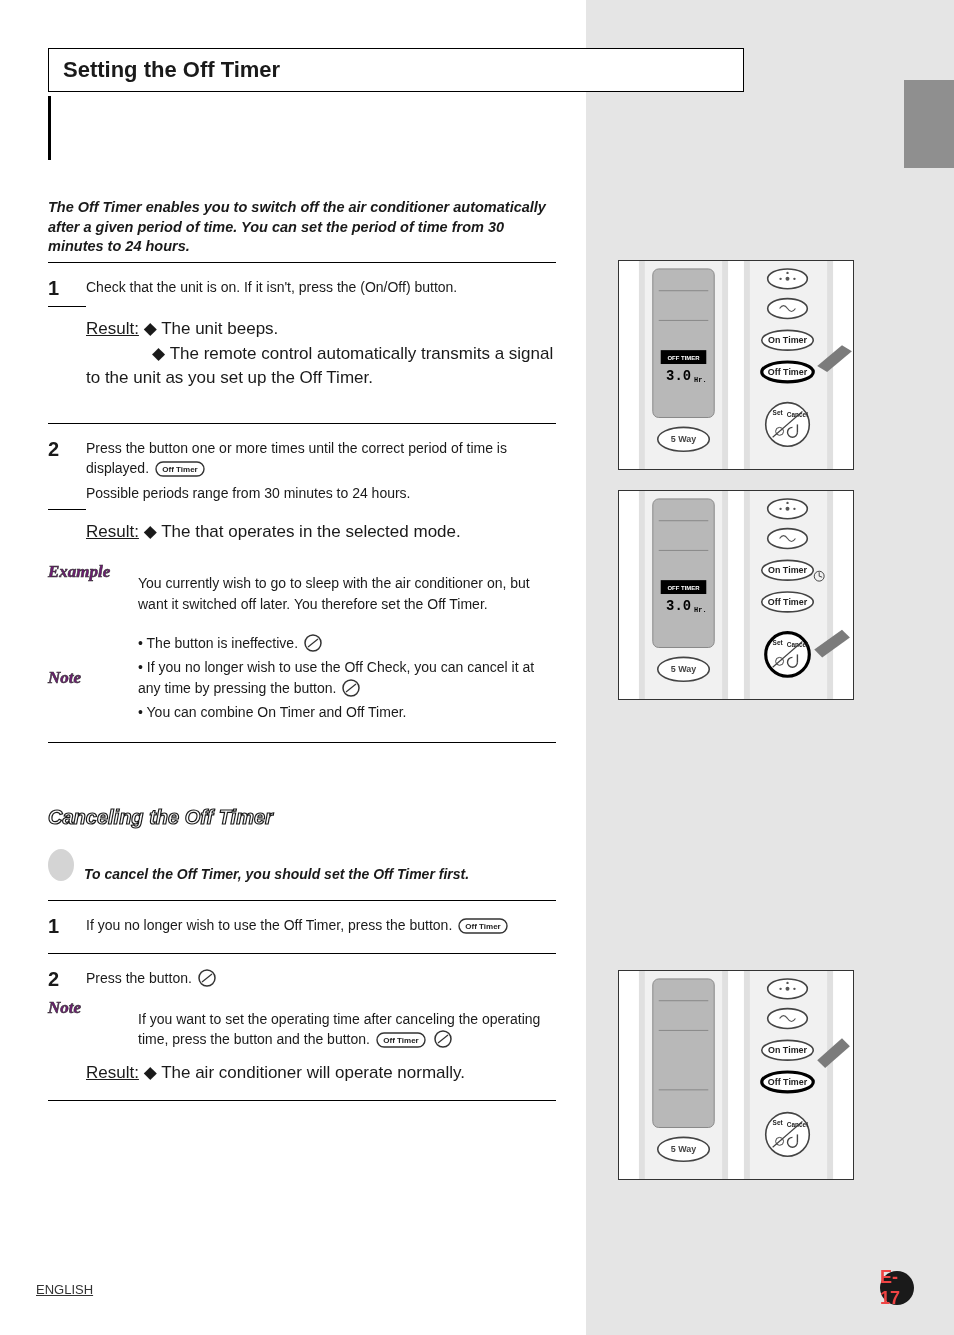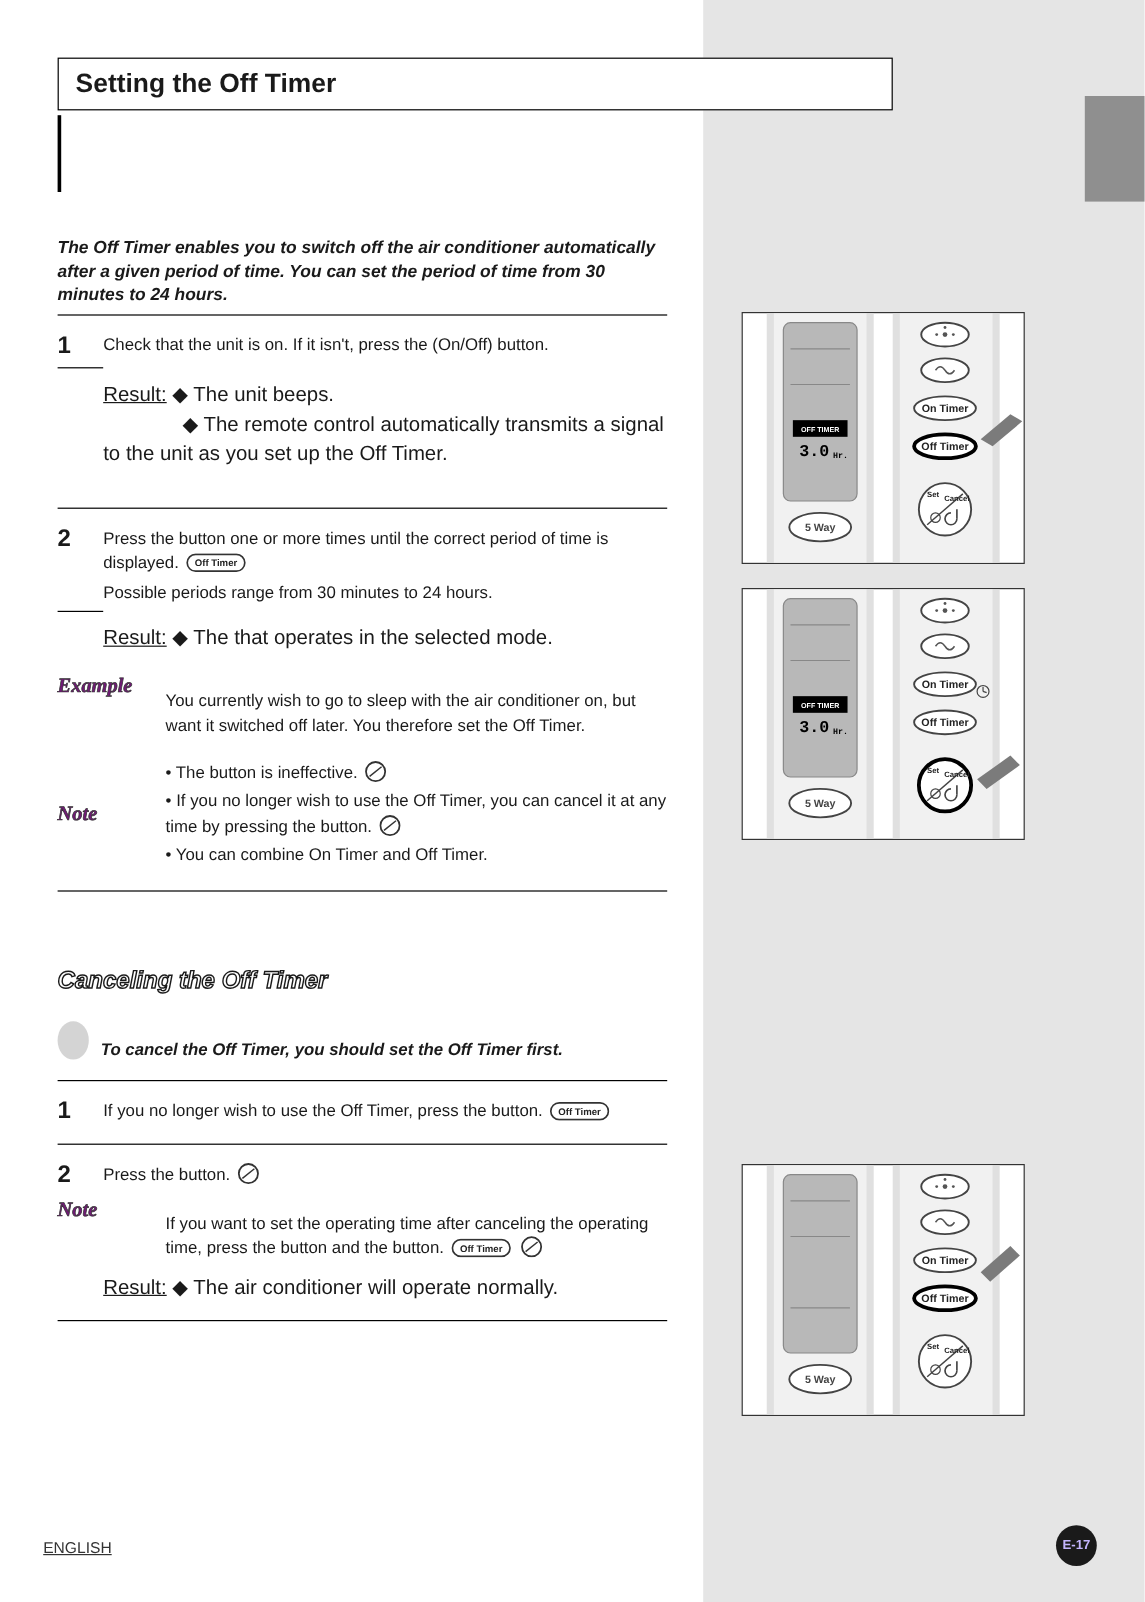--- a/index.html
+++ b/index.html
@@ -116,23 +116,23 @@
   .lcd{fill:#b8b8b8;stroke:#888;}
   .lcd-text{font-family:"Courier New",monospace;font-size:14px;font-weight:bold;fill:#000;text-anchor:middle;}
   .lcd-small{font-family:Arial,Helvetica,sans-serif;font-size:6px;font-weight:bold;fill:#fff;text-anchor:middle;}
   .wave-btn{stroke:#555;stroke-width:1.2;fill:none;}
   .fiveway-text{font-family:Arial,Helvetica,sans-serif;font-size:9px;font-weight:bold;fill:#444;text-anchor:middle;}
 
   .page-num{
     position:absolute;
     right:40px;bottom:30px;
     width:34px;height:34px;border-radius:50%;
-    background:#1a1a1a;color:#c4b5fd;
+    background:#1a1a1a;color:#ef4444;
     display:flex;align-items:center;justify-content:center;
-    font-size:11px;font-weight:bold;
+    font-size:18px;font-weight:bold;
   }
   .en-label{
     position:absolute;
     left:36px;bottom:38px;
     font-size:13px;color:#333;text-decoration:underline;
   }
 </style>
 </head>
 <body>
 
@@ -194,38 +194,38 @@
     <div class="labeled-block" style="margin-top:8px;">
       <span class="note-label" style="margin-top:46px;">Note</span>
       <div class="labeled-body">
         <span>• The        button is ineffective.</span>
         <span class="inline-icon">
           <svg width="18" height="18">
               <circle cx="9" cy="9" r="8" fill="#fff" stroke="#333" stroke-width="1.5"></circle>
               <line x1="4" y1="13" x2="14" y2="5" stroke="#333" stroke-width="1.2"></line>
             </svg>
         </span><br>
-        <span>• If you no longer wish to use the Off Timer, you can cancel it at any time by pressing the        button.</span>
+        <span>• If you no longer wish to use the Off Check, you can cancel it at any time by pressing the        button.</span>
         <span class="inline-icon">
           <svg width="18" height="18">
               <circle cx="9" cy="9" r="8" fill="#fff" stroke="#333" stroke-width="1.5"></circle>
               <line x1="4" y1="13" x2="14" y2="5" stroke="#333" stroke-width="1.2"></line>
             </svg>
         </span><br>
         <span>• You can combine On Timer and Off Timer.</span>
       </div>
     </div>
 
     <div class="rule" style="margin-top:20px;"></div>
   </div>
 
   <div class="section" style="top:780px;">
     <div class="sub-title">Canceling the Off Timer</div>
 
-    <div class="labeled-block" style="margin-top:24px;align-items:center;">
+    <div class="labeled-block" style="margin-top:24px;">
       <div class="big-bullet"></div>
       <div class="labeled-body" style="font-weight:bold;font-style:italic;">To cancel the Off Timer, you should set the Off Timer first.</div>
     </div>
 
     <div class="halfrule" style="margin-top:16px;"></div>
 
     <div class="step">
       <span class="step-num">1</span>
       <div class="step-body">
         <span>If you no longer wish to use the Off Timer, press the           button.</span>

